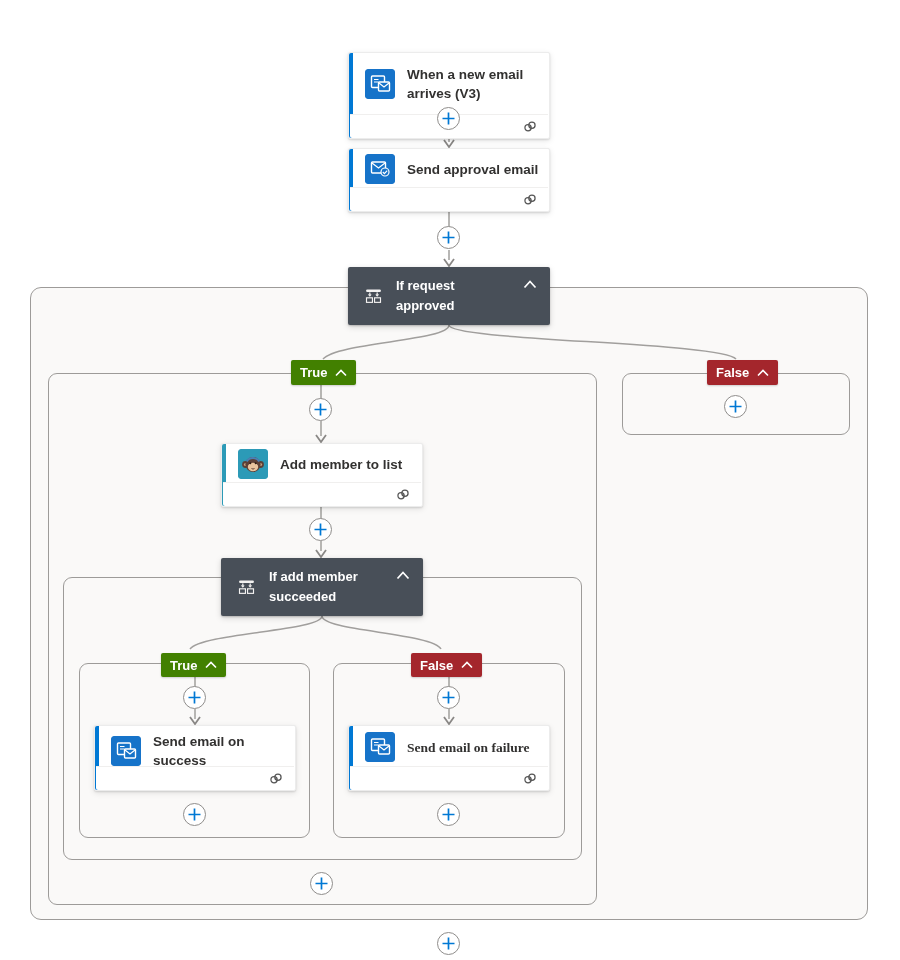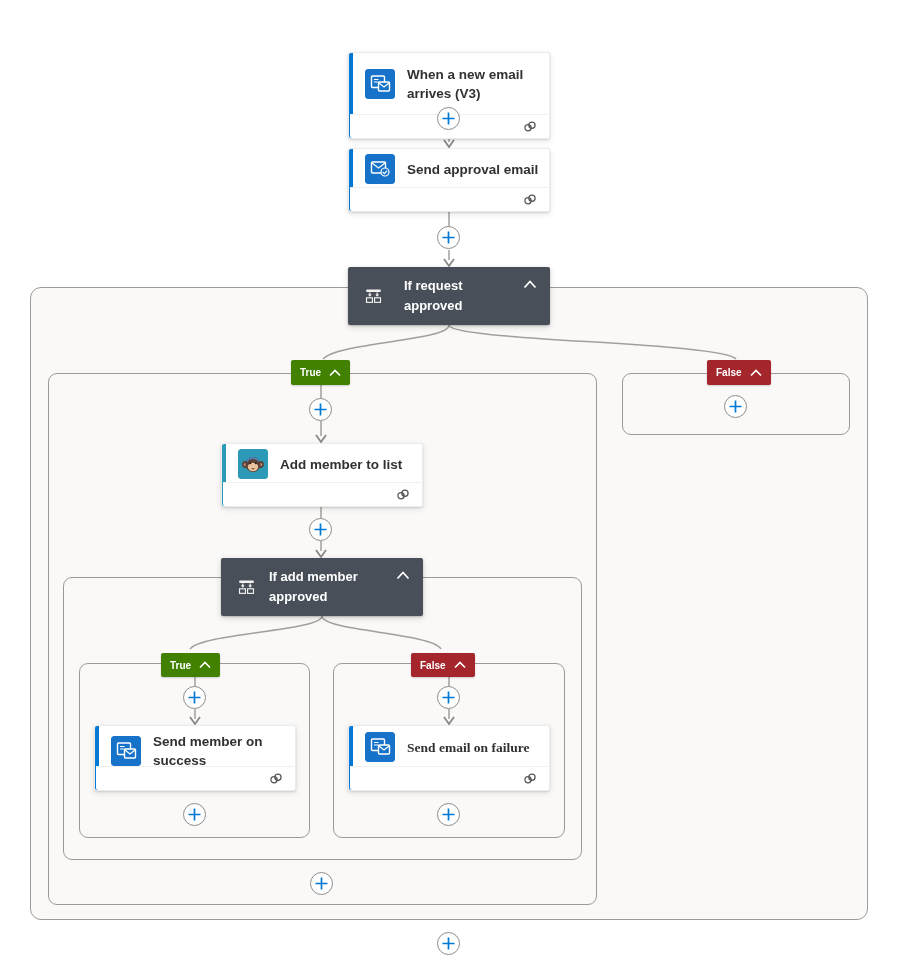--- a/index.html
+++ b/index.html
@@ -42,21 +42,21 @@
         border-radius:2px;box-shadow:0 1px 2px rgba(0,0,0,.2),0 2px 6px rgba(0,0,0,.15);
         display:flex;align-items:center;cursor:pointer;z-index:3;}
   .cond .cond-icon{margin-left:15px;width:21px;height:21px;flex:0 0 21px;}
   .cond .cond-title{margin-left:12px;color:#fff;font-size:13px;font-weight:bold;line-height:20px;max-width:120px;}
   .collapse-btn{position:absolute;top:10px;right:12px;width:16px;height:12px;
         background:transparent;border:none;padding:0;cursor:pointer;}
 
   
   .badge{position:absolute;height:25px;border:none;border-radius:2px;color:#fff;
         display:inline-flex;align-items:center;gap:8px;padding:0 9px;
-        font-family:"Liberation Sans",sans-serif;font-size:10px;font-weight:bold;
+        font-family:"Liberation Sans",sans-serif;font-size:13px;font-weight:bold;
         cursor:pointer;z-index:4;box-shadow:0 1px 2px rgba(0,0,0,.18);}
   .badge.true{background:var(--true-green);}
   .badge.false{background:var(--false-red);}
 
   
   .plus{position:absolute;width:23px;height:23px;border-radius:50%;background:#fff;
         border:1px solid #8f8d8b;display:flex;align-items:center;justify-content:center;
         padding:0;cursor:pointer;z-index:4;}
   .plus svg{display:block;}
 </style>
@@ -142,21 +142,21 @@
       </svg>
     </div>
   </div>
 
   <button class="plus" style="left:437px;top:226px;">
     <svg width="13" height="13" viewBox="0 0 13 13">
         <path d="M6.5 0.5 V12.5 M0.5 6.5 H12.5" stroke="var(--accent-blue)" stroke-width="1.7"></path>
       </svg>
   </button>
 
-  <div class="cond" style="left:348px;top:267px;gap:8px;">
+  <div class="cond" style="left:348px;top:267px;">
     <svg class="cond-icon" viewBox="0 0 24 24">
       <rect x="3.5" y="4" width="17" height="2.8" rx="1.4" fill="#f3f2f1"></rect>
       <path d="M7.8 7.5 v3 M16.2 7.5 v3" stroke="#f3f2f1" stroke-width="1.4" fill="none"></path>
       <path d="M6.3 9.6 l1.5 1.8 l1.5 -1.8 M14.7 9.6 l1.5 1.8 l1.5 -1.8" stroke="#f3f2f1" stroke-width="1.2" fill="none"></path>
       <rect x="4" y="13.5" width="6.8" height="5.2" fill="none" stroke="#f3f2f1" stroke-width="1.3"></rect>
       <rect x="13.2" y="13.5" width="6.8" height="5.2" fill="none" stroke="#f3f2f1" stroke-width="1.3"></rect>
     </svg>
     <span class="cond-title">If request approved</span>
     <button class="collapse-btn">
       <svg width="14" height="9" viewBox="0 0 14 9">
@@ -223,21 +223,21 @@
   </button>
 
   <div class="cond" style="left:221px;top:558px;">
     <svg class="cond-icon" viewBox="0 0 24 24">
       <rect x="3.5" y="4" width="17" height="2.8" rx="1.4" fill="#f3f2f1"></rect>
       <path d="M7.8 7.5 v3 M16.2 7.5 v3" stroke="#f3f2f1" stroke-width="1.4" fill="none"></path>
       <path d="M6.3 9.6 l1.5 1.8 l1.5 -1.8 M14.7 9.6 l1.5 1.8 l1.5 -1.8" stroke="#f3f2f1" stroke-width="1.2" fill="none"></path>
       <rect x="4" y="13.5" width="6.8" height="5.2" fill="none" stroke="#f3f2f1" stroke-width="1.3"></rect>
       <rect x="13.2" y="13.5" width="6.8" height="5.2" fill="none" stroke="#f3f2f1" stroke-width="1.3"></rect>
     </svg>
-    <span class="cond-title">If add member approved</span>
+    <span class="cond-title">If add member succeeded</span>
     <button class="collapse-btn">
       <svg width="14" height="9" viewBox="0 0 14 9">
           <path d="M1.5 7.5 L7 1.5 L12.5 7.5" fill="none" stroke="#fff" stroke-width="1.7"></path>
         </svg>
     </button>
   </div>
 
   <button class="badge true" style="left:161px;top:653px;height:24px;">
     <span>True</span>
     <svg width="12" height="8" viewBox="0 0 12 8">
@@ -260,21 +260,21 @@
   <div class="card" style="left:94px;top:725px;height:66px;">
     <span class="accent blue"></span>
     <div class="card-body" style="padding-top:6px;">
       <svg class="op-icon" viewBox="0 0 30 30">
         <rect width="30" height="30" rx="2.5" fill="var(--icon-blue)"></rect>
         <rect x="6.5" y="7" width="13" height="11.5" rx="1" fill="none" stroke="#fff" stroke-width="1.4"></rect>
         <path d="M9 10.5 h4.5 M9 13 h4.5" stroke="#fff" stroke-width="1.2"></path>
         <rect x="13.5" y="13" width="11" height="9" rx="1" fill="var(--icon-blue)" stroke="#fff" stroke-width="1.4"></rect>
         <path d="M14 14 l5 4 l5 -4" fill="none" stroke="#fff" stroke-width="1.2"></path>
       </svg>
-      <span class="card-title">Send member on success</span>
+      <span class="card-title">Send email on success</span>
     </div>
     <div class="card-footer">
       <svg class="chain" viewBox="0 0 18 14">
         <circle cx="6.8" cy="8.4" r="3.5" fill="none" stroke="#555" stroke-width="1.4"></circle>
         <circle cx="11.2" cy="5.6" r="3.5" fill="none" stroke="#555" stroke-width="1.4"></circle>
       </svg>
     </div>
   </div>
 
   <button class="plus" style="left:183px;top:803px;">

